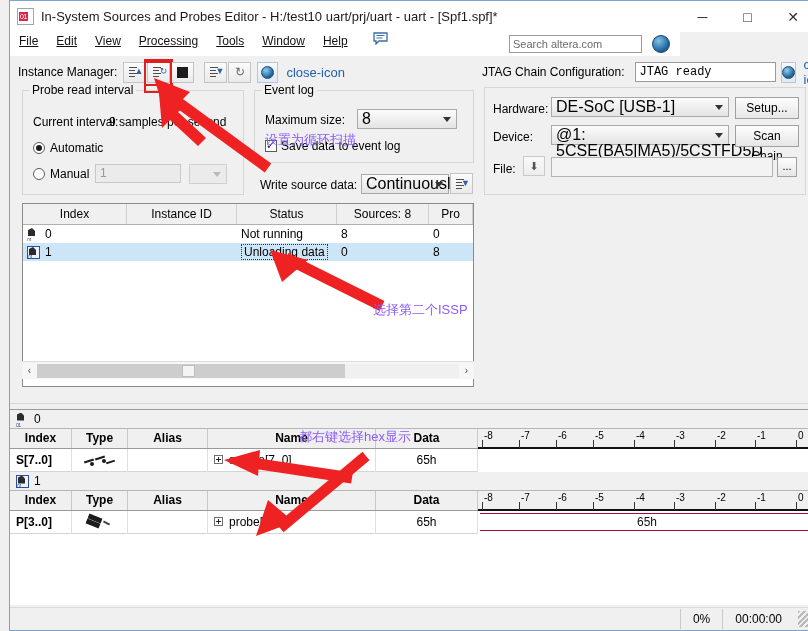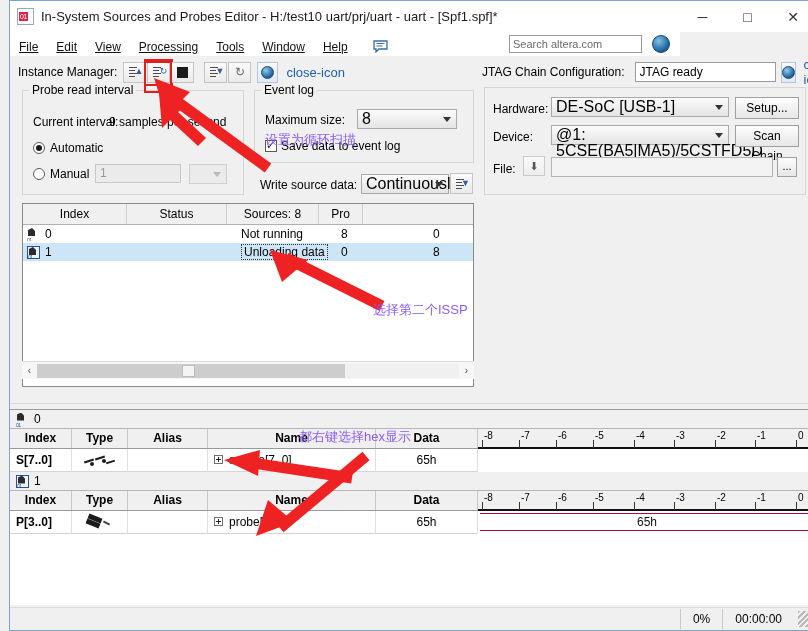--- a/index.html
+++ b/index.html
@@ -43,21 +43,21 @@
   .winbtns { display: flex; align-items: center; height: 31px; }
   .winbtn {
     width: 45px; height: 31px; display: flex; align-items: center; justify-content: center;
     font-size: 14px; color: #303030;
   }
   .winbtn.close { width: 46px; }
 
   
   .menubar {
     position: absolute; left: 0; top: 31px; width: 670px; height: 24px;
-    background: #ffffff; display: flex; align-items: flex-end;
+    background: #ffffff; display: flex; align-items: flex-start;
   }
   .menuitem {
     padding: 2px 9px; font-size: 12px; color: #111;
   }
   .menuitem u { text-decoration: underline; }
   .menu-comment-icon {
     margin-left: 16px; color: #3a6ea5; font-size: 14px;
   }
   .searchbox {
     position: absolute; right: 38px; top: 3px;
@@ -112,21 +112,21 @@
     position: absolute; right: -3px; top: 0px; font-size: 9px; color: #3060a0; line-height: 10px;
   }
   .icon-square { width: 11px; height: 11px; background: #1b1b1b; }
   .icon-refresh { font-size: 12px; color: #6a6a6a; }
 
   .statusfield {
     flex: 0 0 auto; width: 136px; height: 20px; background: #fff;
     border: 1px solid #9a9a9a; font-size: 12px; padding: 1px 4px; line-height: 16px;
     margin-left: 4px;
   }
-  .statusfield.wide { width: 141px; }
+  .statusfield.wide { width: 141px; font-family: Liberation Mono, monospace; }
   .hdr-globe {
     width: 21px; height: 21px; margin-left: 5px;
     border: 1px solid #b6c6d8; background: linear-gradient(#f6fafd,#dfe9f3);
     display: flex; align-items: center; justify-content: center;
   }
   .hdr-globe > span {
     width: 13px; height: 13px; border-radius: 50%;
     background: radial-gradient(circle at 35% 30%, #8fcdee, #1d5f96 70%);
     border: 1px solid #1b4e7a; display: block;
   }
@@ -476,20 +476,21 @@
             <i></i>
             <i></i>
             <i></i>
             <span class="icon-arrow">▼</span>
           </span>
       </span>
 
       <div class="insttable">
         <div class="ithead">
           <div style="width:104px;">Index</div>
+          <div style="width:110px;">Instance ID</div>
           <div style="width:100px;">Status</div>
           <div style="width:92px;">Sources: 8</div>
           <div style="width:44px;">Pro</div>
         </div>
 
         <div class="itrow">
           <div style="width:104px;"><span class="inst-icon"></span><span>0</span></div>
           <div style="width:110px;"></div>
           <div style="width:100px;" class="statcell"><span>Not running</span></div>
           <div style="width:92px;">8</div>

